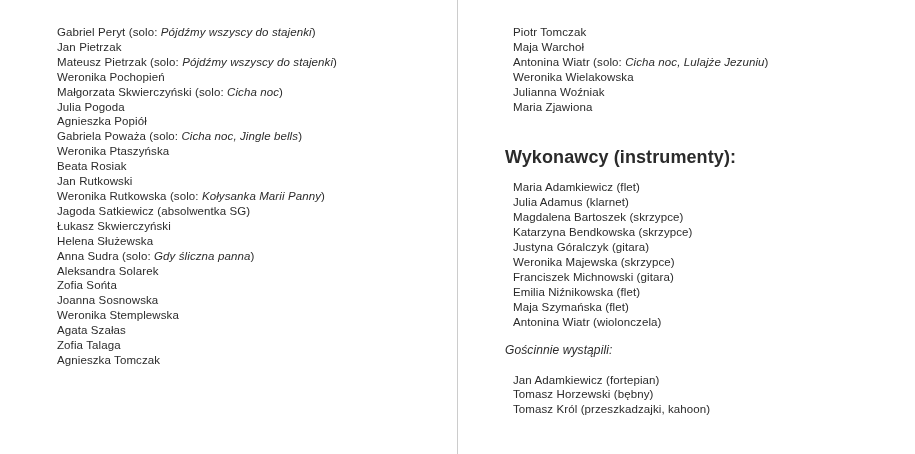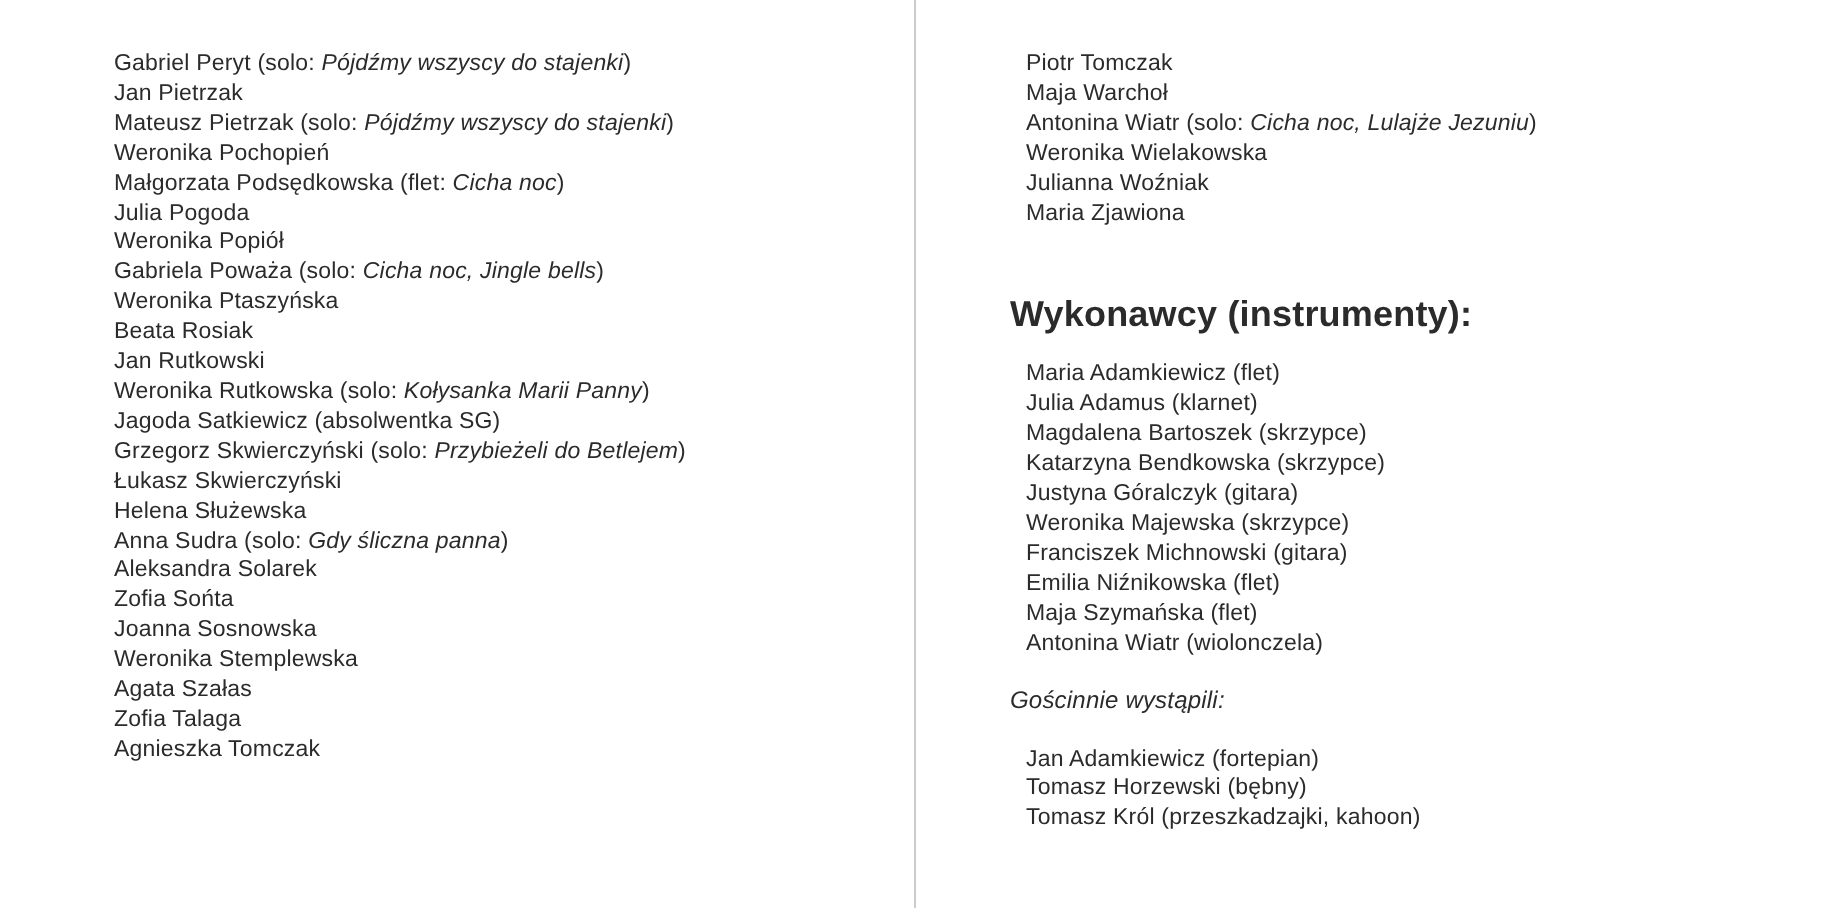--- a/index.html
+++ b/index.html
@@ -61,30 +61,29 @@
 <body>
 
 <div class="spread-divider"></div>
 
 <div class="col col-left">
   <div class="list-group">
       <div class="row"><span>Gabriel Peryt (solo: </span><em>Pójdźmy wszyscy do stajenki</em><span>)</span></div>
       <div class="row"><span>Jan Pietrzak</span></div>
       <div class="row"><span>Mateusz Pietrzak (solo: </span><em>Pójdźmy wszyscy do stajenki</em><span>)</span></div>
       <div class="row"><span>Weronika Pochopień</span></div>
-      <div class="row"><span>Małgorzata Podsędkowska (flet: </span><em>Cicha noc</em><span>)</span></div>
+      <div class="row"><span>Małgorzata Skwierczyński (solo: </span><em>Cicha noc</em><span>)</span></div>
       <div class="row"><span>Julia Pogoda</span></div>
-      <div class="row"><span>Weronika Popiół</span></div>
+      <div class="row"><span>Agnieszka Popiół</span></div>
       <div class="row"><span>Gabriela Poważa (solo: </span><em>Cicha noc, Jingle bells</em><span>)</span></div>
       <div class="row"><span>Weronika Ptaszyńska</span></div>
       <div class="row"><span>Beata Rosiak</span></div>
       <div class="row"><span>Jan Rutkowski</span></div>
       <div class="row"><span>Weronika Rutkowska (solo: </span><em>Kołysanka Marii Panny</em><span>)</span></div>
       <div class="row"><span>Jagoda Satkiewicz (absolwentka SG)</span></div>
-      <div class="row"><span>Grzegorz Skwierczyński (solo: </span><em>Przybieżeli do Betlejem</em><span>)</span></div>
       <div class="row"><span>Łukasz Skwierczyński</span></div>
       <div class="row"><span>Helena Służewska</span></div>
       <div class="row"><span>Anna Sudra (solo: </span><em>Gdy śliczna panna</em><span>)</span></div>
       <div class="row"><span>Aleksandra Solarek</span></div>
       <div class="row"><span>Zofia Sońta</span></div>
       <div class="row"><span>Joanna Sosnowska</span></div>
       <div class="row"><span>Weronika Stemplewska</span></div>
       <div class="row"><span>Agata Szałas</span></div>
       <div class="row"><span>Zofia Talaga</span></div>
       <div class="row"><span>Agnieszka Tomczak</span></div>

